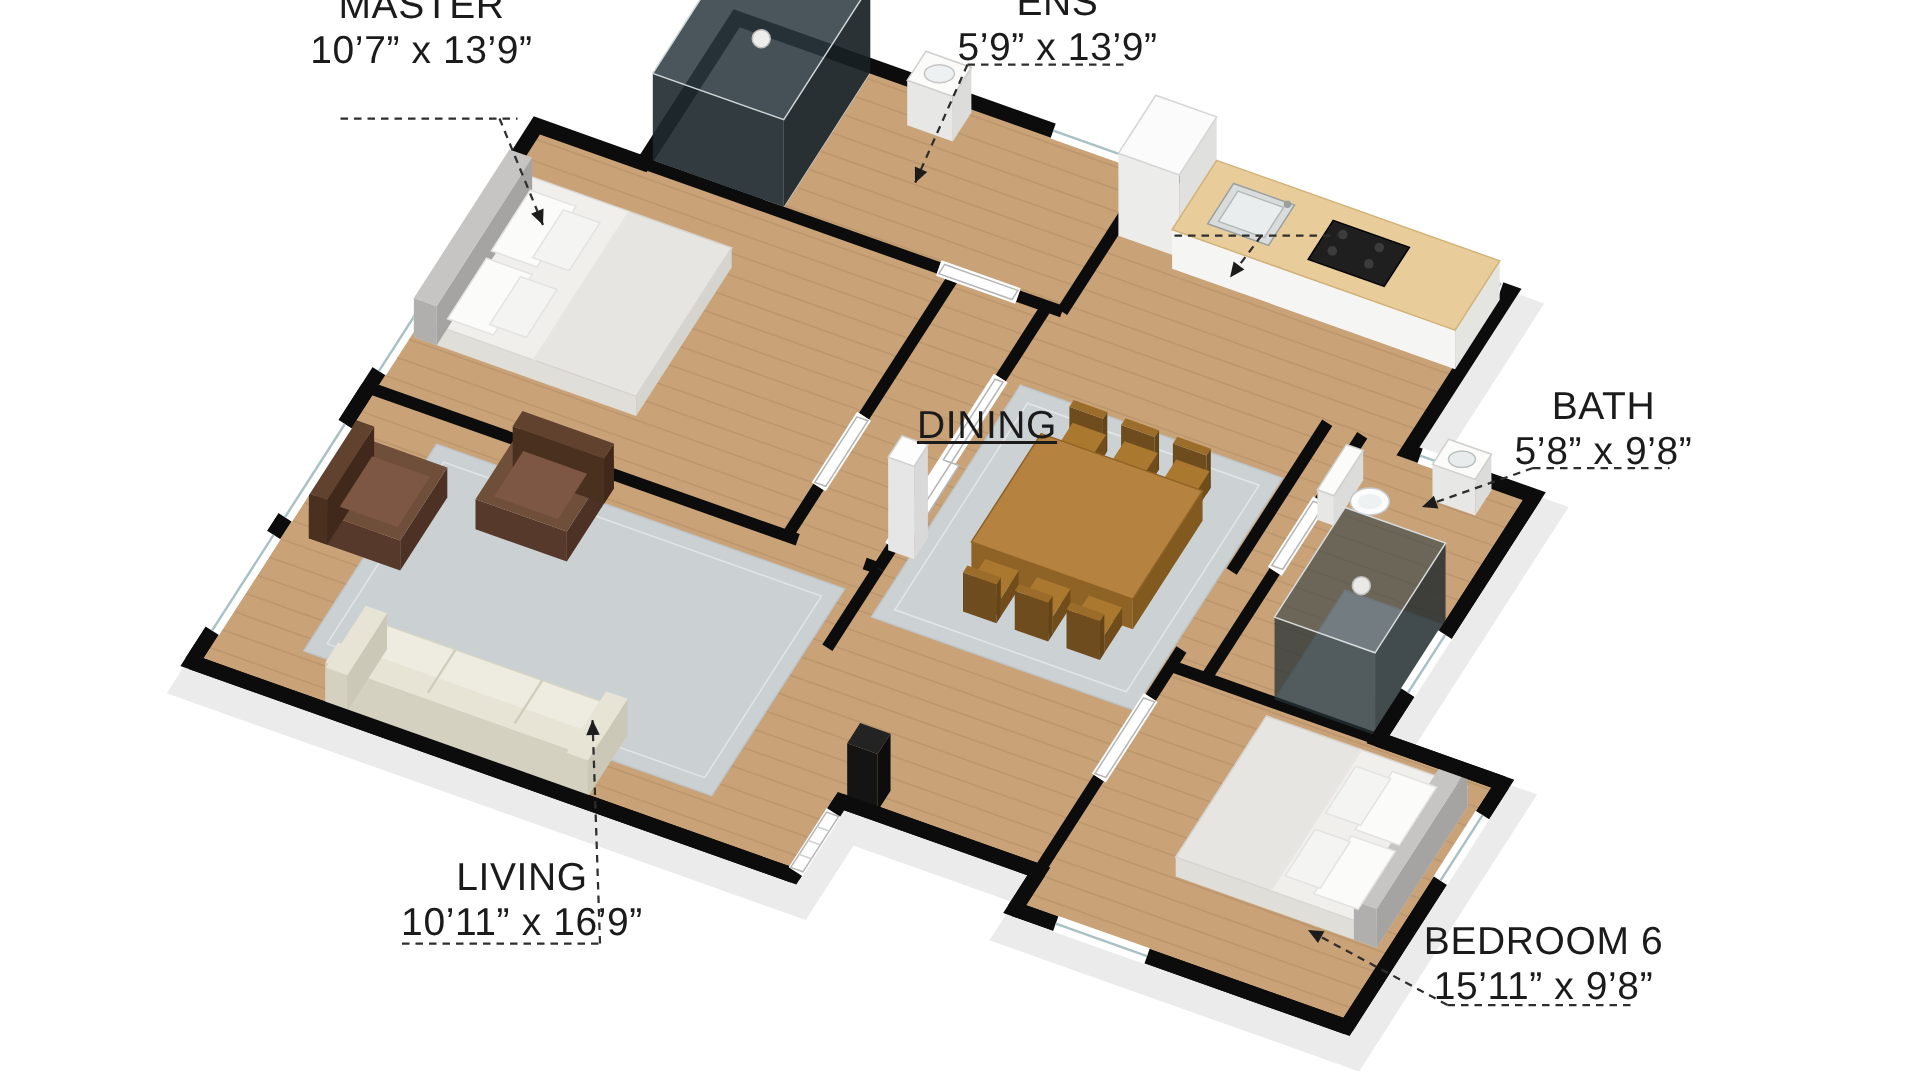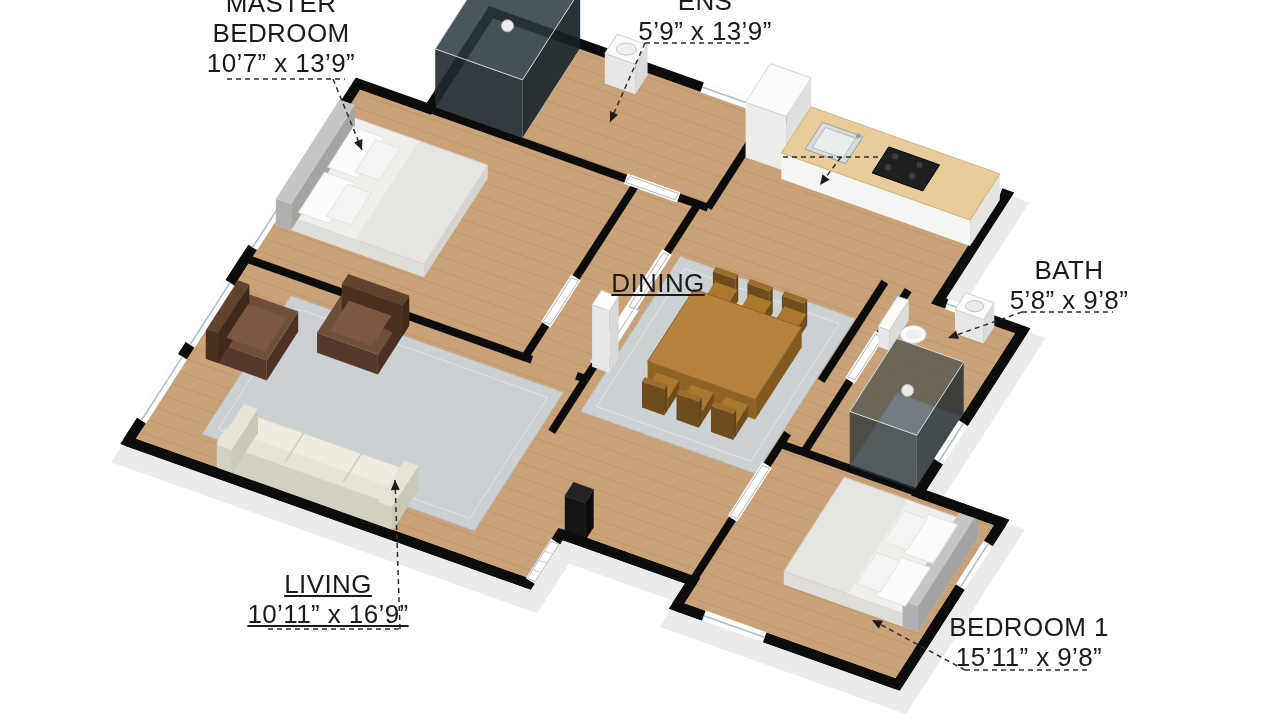--- a/index.html
+++ b/index.html
@@ -341,36 +341,35 @@
       <line x1="268" y1="629" x2="400" y2="629" stroke="#2e2e2e" stroke-width="1.5" stroke-dasharray="5 4"></line>
       <line x1="400" y1="629" x2="395" y2="480" stroke="#2e2e2e" stroke-width="1.5" stroke-dasharray="5 4"></line>
       <polygon points="395,480 399.8328501585595,489.8434526130272 390.837913222226,490.14529613438066" fill="#1c1c1c"></polygon>
       <line x1="965" y1="670" x2="1088" y2="670" stroke="#2e2e2e" stroke-width="1.5" stroke-dasharray="5 4"></line>
       <line x1="965" y1="670" x2="872" y2="620" stroke="#2e2e2e" stroke-width="1.5" stroke-dasharray="5 4"></line>
       <polygon points="872,620 882.9386575537787,620.771861983232 878.6768429224364,628.6988371975289" fill="#1c1c1c"></polygon>
     </svg>
   <div class="labels" id="labels">
       <div class="room-label" style="left: 281px; top: -12px;">
         <span class="nm">MASTER</span>
-        <span class="nm">BEDROOM</span>
         <span class="dm">10’7” x 13’9”</span>
       </div>
       <div class="room-label" style="left: 705px; top: -14px;">
         <span class="nm">ENS</span>
         <span class="dm">5’9” x 13’9”</span>
       </div>
       <div class="room-label" style="left: 1069px; top: 255px;">
         <span class="nm">BATH</span>
         <span class="dm">5’8” x 9’8”</span>
       </div>
       <div class="room-label" style="left: 658px; top: 268px; text-decoration: underline;">
         <span class="nm">DINING</span>
       </div>
-      <div class="room-label" style="left: 328px; top: 569px; text-decoration: underline;">
+      <div class="room-label" style="left: 348px; top: 569px;">
         <span class="nm">LIVING</span>
         <span class="dm">10’11” x 16’9”</span>
       </div>
       <div class="room-label" style="left: 1029px; top: 612px;">
-        <span class="nm">BEDROOM 1</span>
+        <span class="nm">BEDROOM 6</span>
         <span class="dm">15’11” x 9’8”</span>
       </div>
     </div>
 </div>
 
 </body></html>

